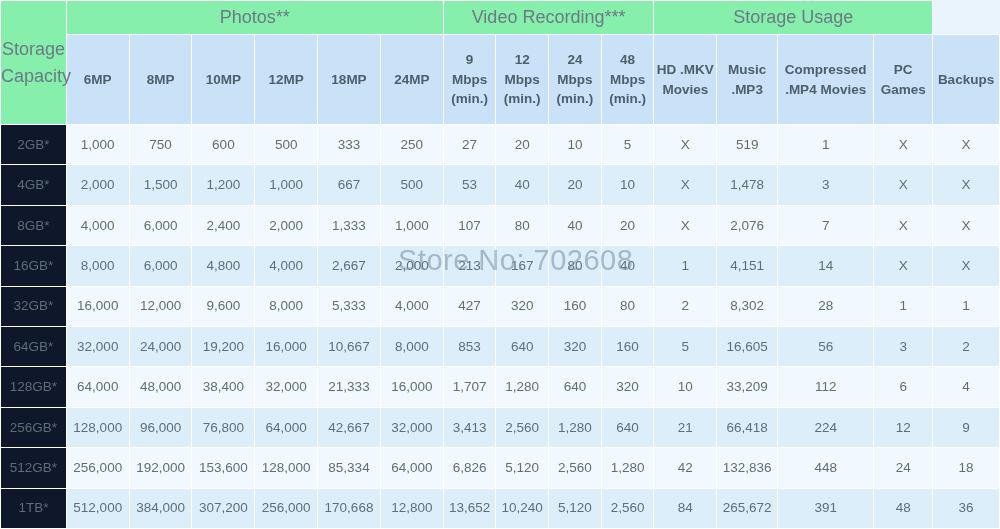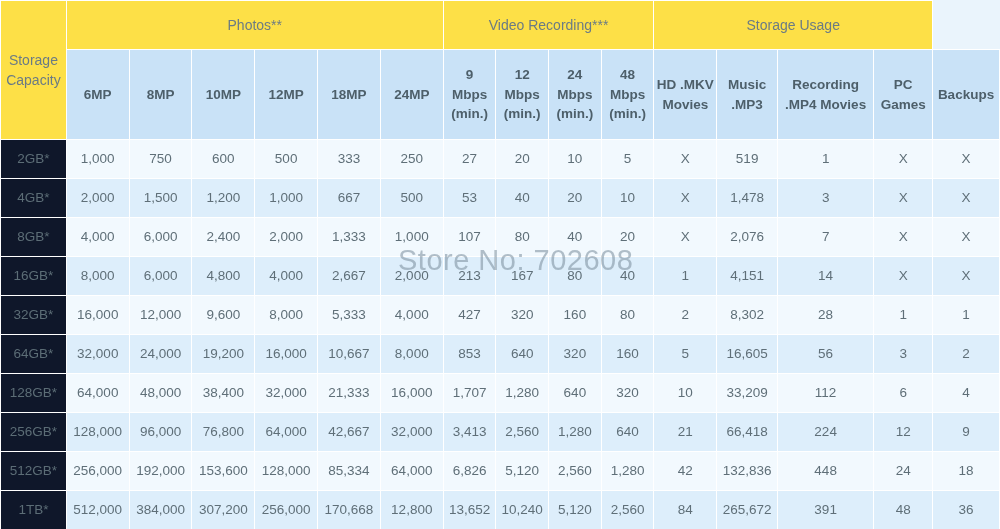--- a/index.html
+++ b/index.html
@@ -29,24 +29,24 @@
     font-weight: normal;
     text-align: center;
     vertical-align: middle;
     padding: 0;
     font-size: 13.5px;
     line-height: 1.45;
     white-space: nowrap;
   }
   
   tr.group-row th {
-    background: #fde047;
+    background: #86efac;
     color: #6b7b84;
-    font-size: 14px;
-    height: 49px;
+    font-size: 18px;
+    height: 34px;
     border-color: #ffffff;
   }
   
   th.stub {
     background: #ddeefb;
     color: #5c6d76;
     font-size: 13.5px;
     border-left-color: #ddeefb;
     border-top-color: #ddeefb;
     border-bottom-color: #ffffff;
@@ -173,21 +173,21 @@
           </th>
           <th>
             <span>HD .MKV</span>
             <span>Movies</span>
           </th>
           <th>
             <span>Music</span>
             <span>.MP3</span>
           </th>
           <th>
-            <span>Recording</span>
+            <span>Compressed</span>
             <span>.MP4 Movies</span>
           </th>
           <th>
             <span>PC</span>
             <span>Games</span>
           </th>
           <th>
             <span>Backups</span>
           </th>
         </tr>

